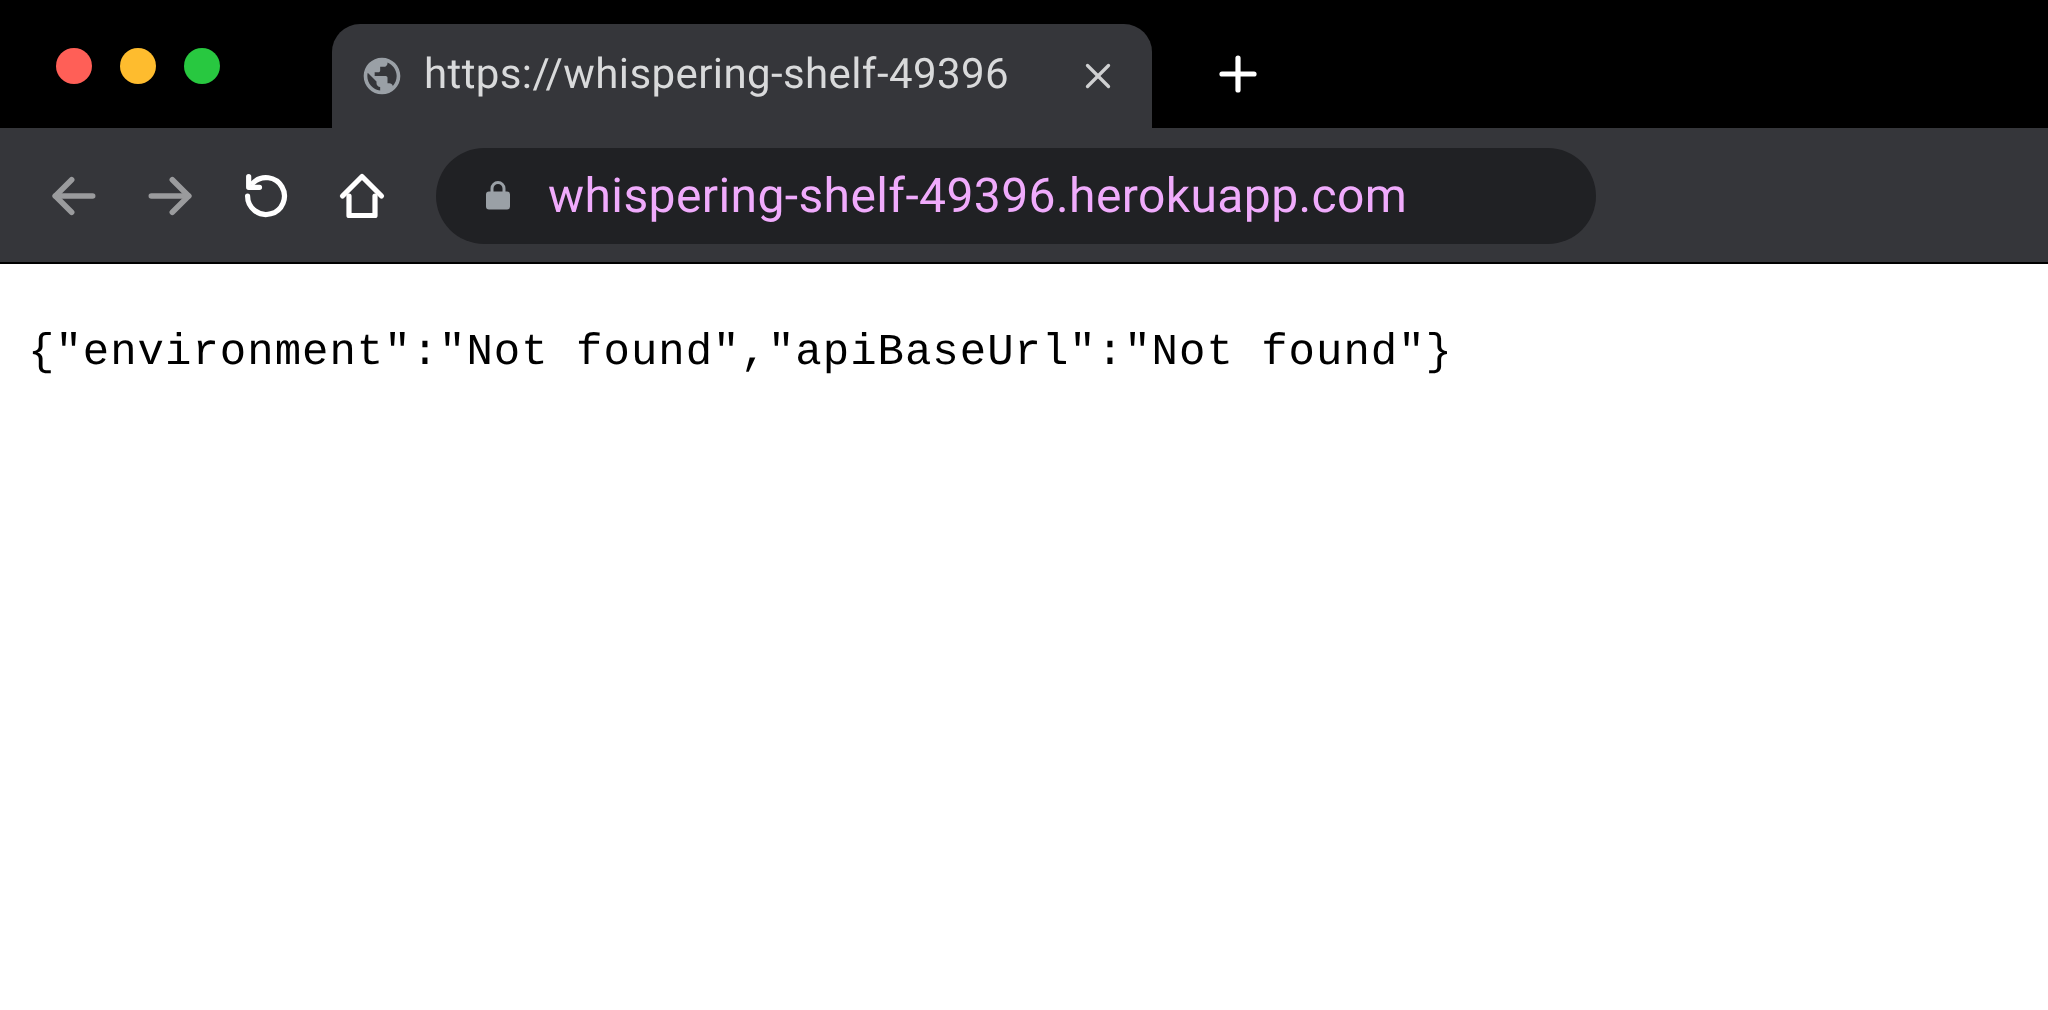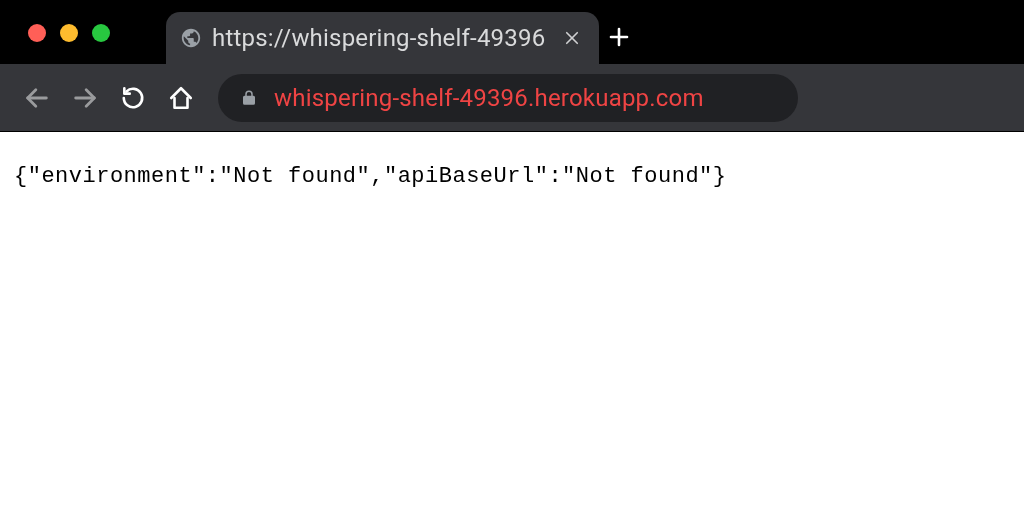--- a/index.html
+++ b/index.html
@@ -49,21 +49,21 @@
     .tab-favicon {
       width: 22px;
       height: 22px;
       display: flex;
       align-items: center;
       justify-content: center;
       flex-shrink: 0;
     }
     .tab-title {
       color: #d9dadb;
-      font-size: 24px;
+      font-size: 21px;
       white-space: nowrap;
       overflow: hidden;
       flex: 1;
       letter-spacing: 0.2px;
     }
     .tab-close {
       width: 18px;
       height: 18px;
       display: flex;
       align-items: center;
@@ -115,21 +115,21 @@
       min-width: 580px;
     }
     .lock {
       color: #9aa0a6;
       display: flex;
       align-items: center;
       justify-content: center;
       flex-shrink: 0;
     }
     .url {
-      color: #ef4444;
+      color: #f0abfc;
       font-size: 24px;
       letter-spacing: 0.2px;
       white-space: nowrap;
     }
     .page-content {
       padding: 32px 14px;
       font-family: "Courier New", Courier, monospace;
       font-size: 22px;
       color: #000000;
       white-space: pre;

